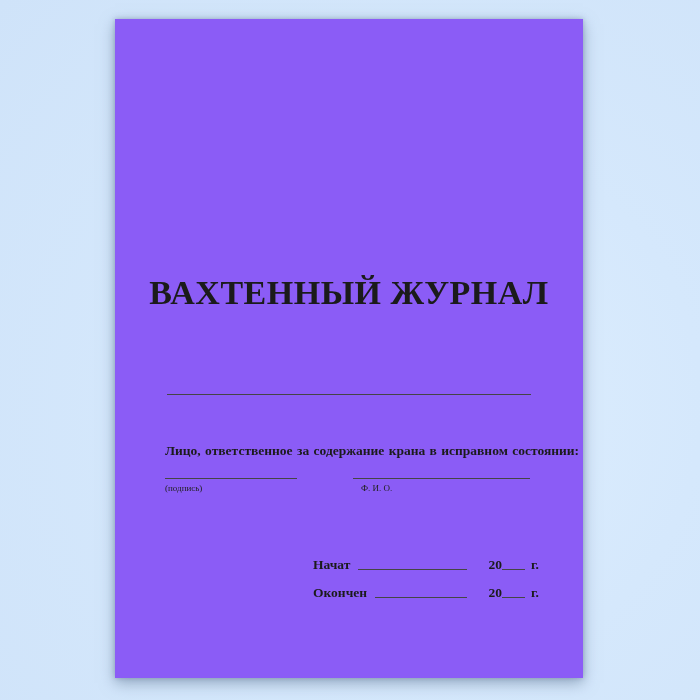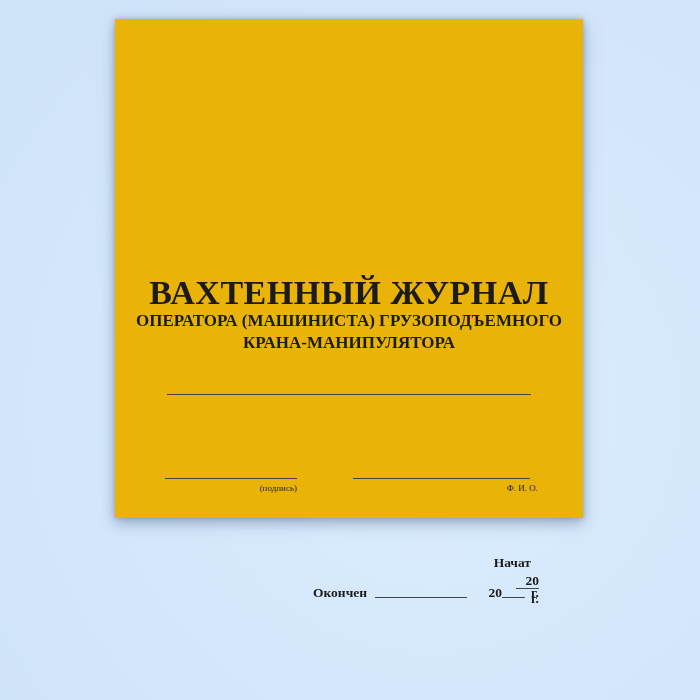--- a/index.html
+++ b/index.html
@@ -13,22 +13,22 @@
     overflow: hidden;
     background: radial-gradient(circle at 62% 58%, #ddeefe 0%, #d5e8fc 45%, #cfe3f9 100%);
     font-family: "Liberation Serif", serif;
     color: #1b1b1b;
   }
   .page {
     position: absolute;
     left: 115px;
     top: 19px;
     width: 468px;
-    height: 499px;
-    background: #eab308;
+    height: 659px;
+    background: #8b5cf6;
     box-shadow: 0 5px 14px rgba(96, 118, 148, 0.55), 0 0 5px rgba(110, 132, 160, 0.5);
   }
   .title {
     position: absolute;
     top: 255px;
     left: 0;
     right: 0;
     text-align: center;
     font-weight: bold;
     font-size: 34px;
@@ -72,21 +72,21 @@
   }
   .sig-line-right {
     top: 459px;
     left: 238px;
     width: 177px;
   }
   .caption {
     position: absolute;
     top: 464px;
     font-size: 9px;
-    text-align: right;
+    text-align: left;
     color: #222222;
   }
   .caption-sign {
     left: 50px;
     width: 132px;
   }
   .caption-name {
     left: 246px;
     width: 177px;
   }
@@ -94,21 +94,21 @@
     position: absolute;
     left: 198px;
     width: 226px;
     height: 17px;
     display: flex;
     align-items: flex-end;
     font-size: 13.5px;
     font-weight: bold;
     line-height: 15px;
   }
-  .row-start { top: 536px; flex-direction: column; }
+  .row-start { top: 536px; }
   .row-end   { top: 564px; text-align: right; }
   .date-row .label { margin-right: 8px; }
   .date-row .fill {
     flex: 1;
     border-bottom: 1.4px solid #454545;
     margin-bottom: 2px;
   }
   .date-row .year { margin-left: 22px; }
   .date-row .fill-short {
     width: 23px;
@@ -117,27 +117,24 @@
   }
   .date-row .gletter { margin-left: 6px; }
 </style>
 </head>
 <body>
 
 <div class="page">
 
   <div class="title">ВАХТЕННЫЙ ЖУРНАЛ</div>
 
-  <div class="subtitle">
-    <div>ОПЕРАТОРА (МАШИНИСТА) ГРУЗОПОДЪЕМНОГО</div>
-    <div>КРАНА-МАНИПУЛЯТОРА</div>
-  </div>
 
   <div class="blank-line line-main"></div>
 
+  <div class="responsible">Лицо, ответственное за содержание крана в исправном состоянии:</div>
 
   <div class="blank-line sig-line-left"></div>
   <div class="caption caption-sign">(подпись)</div>
 
   <div class="blank-line sig-line-right"></div>
   <div class="caption caption-name">Ф. И. О.</div>
 
   <div class="date-row row-start">
     <span class="label">Начат</span>
     <span class="fill"></span>

